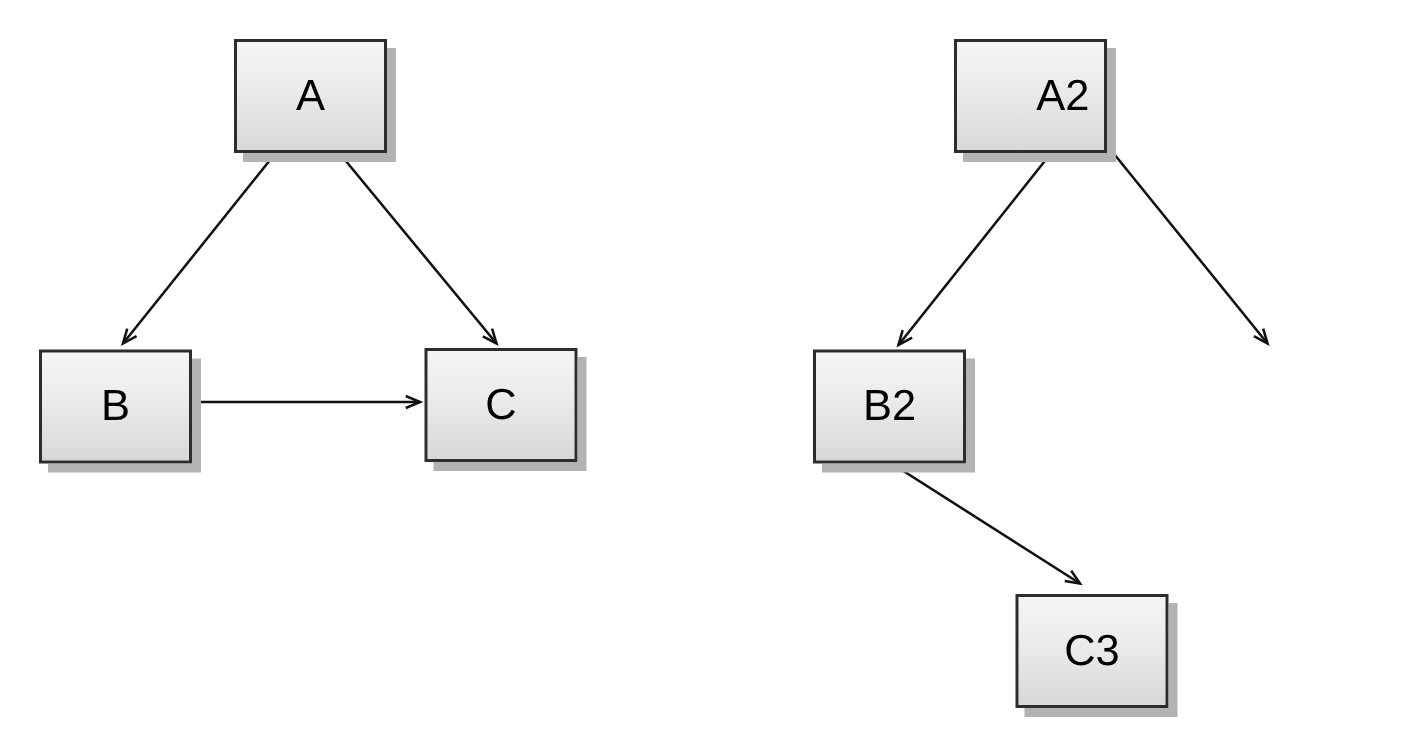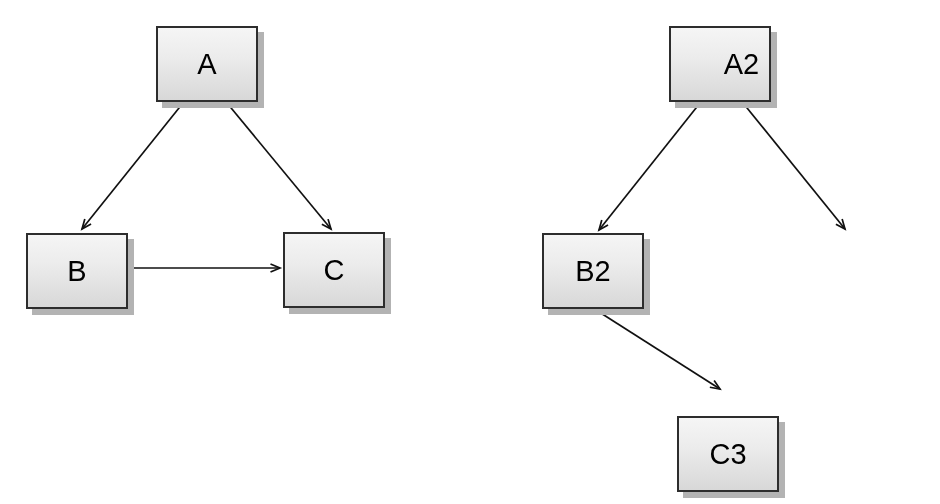--- a/index.html
+++ b/index.html
@@ -36,24 +36,24 @@
   .node-label {
     font-size: 29px;
     color: #000000;
     line-height: 1;
     user-select: none;
   }
   
   #node-A  { left: 156px; top: 26px;  }
   #node-B  { left: 26px;  top: 233px; }
   #node-C  { left: 283px; top: 232px; }
-  #node-A2 { left: 669px; top: 26px; padding-left: 43px;  }
+  #node-A2 { left: 636px; top: 26px; padding-left: 43px;  }
   #node-B2 { left: 542px; top: 233px; align-items: center; }
   #node-C2 { left: 798px; top: 232px; }
-  #node-C3 { left: 677px; top: 416px; }
+  #node-C3 { left: 677px; top: 396px; }
   .edge {
     stroke: #111111;
     stroke-width: 1.7;
     fill: none;
   }
 </style>
 </head>
 <body>
 
 <div class="canvas">

